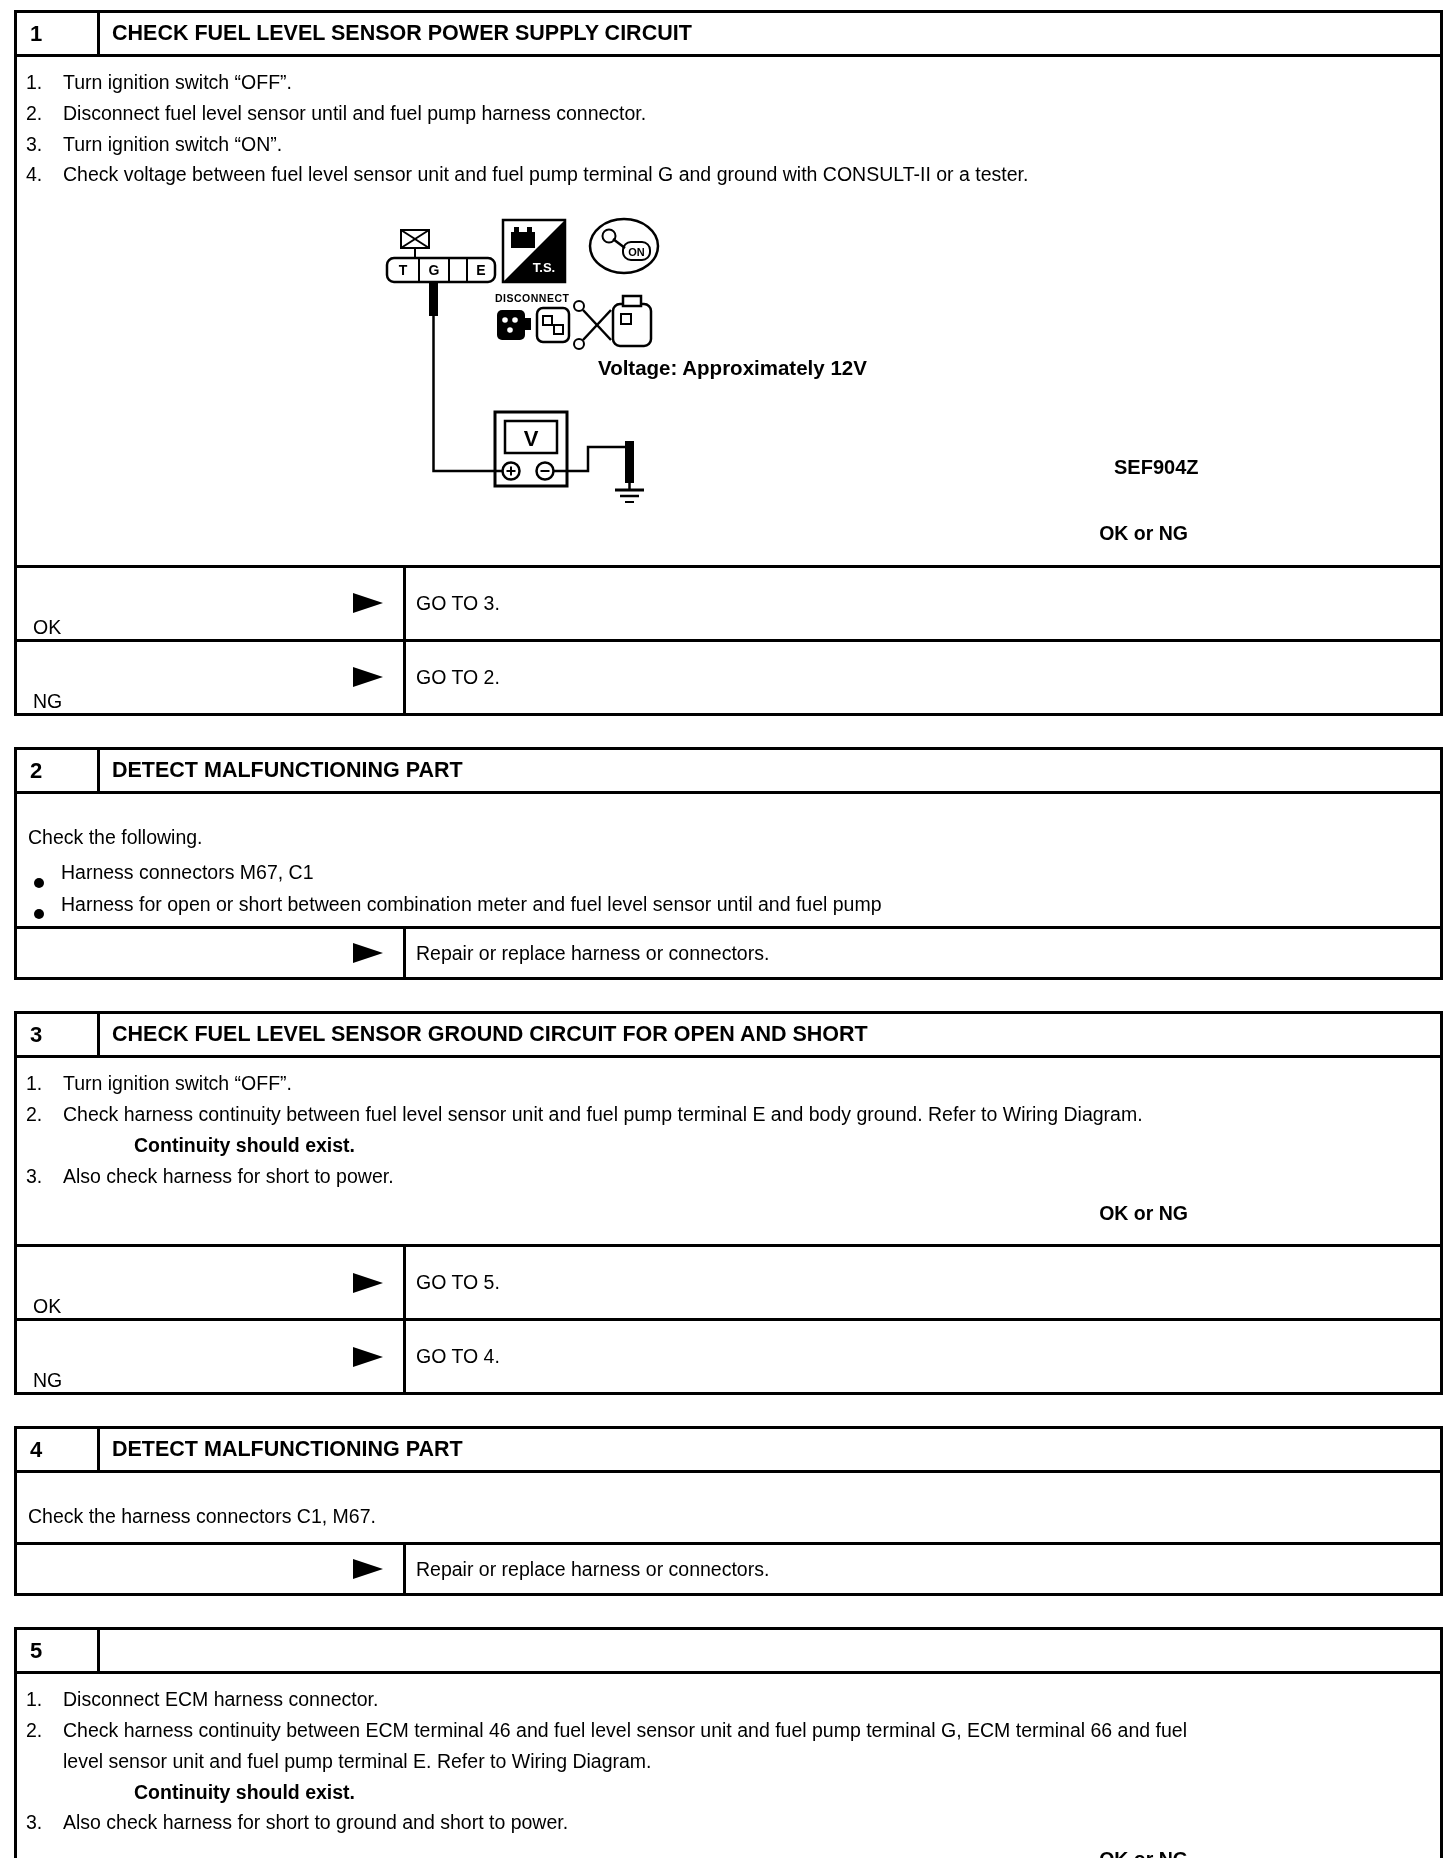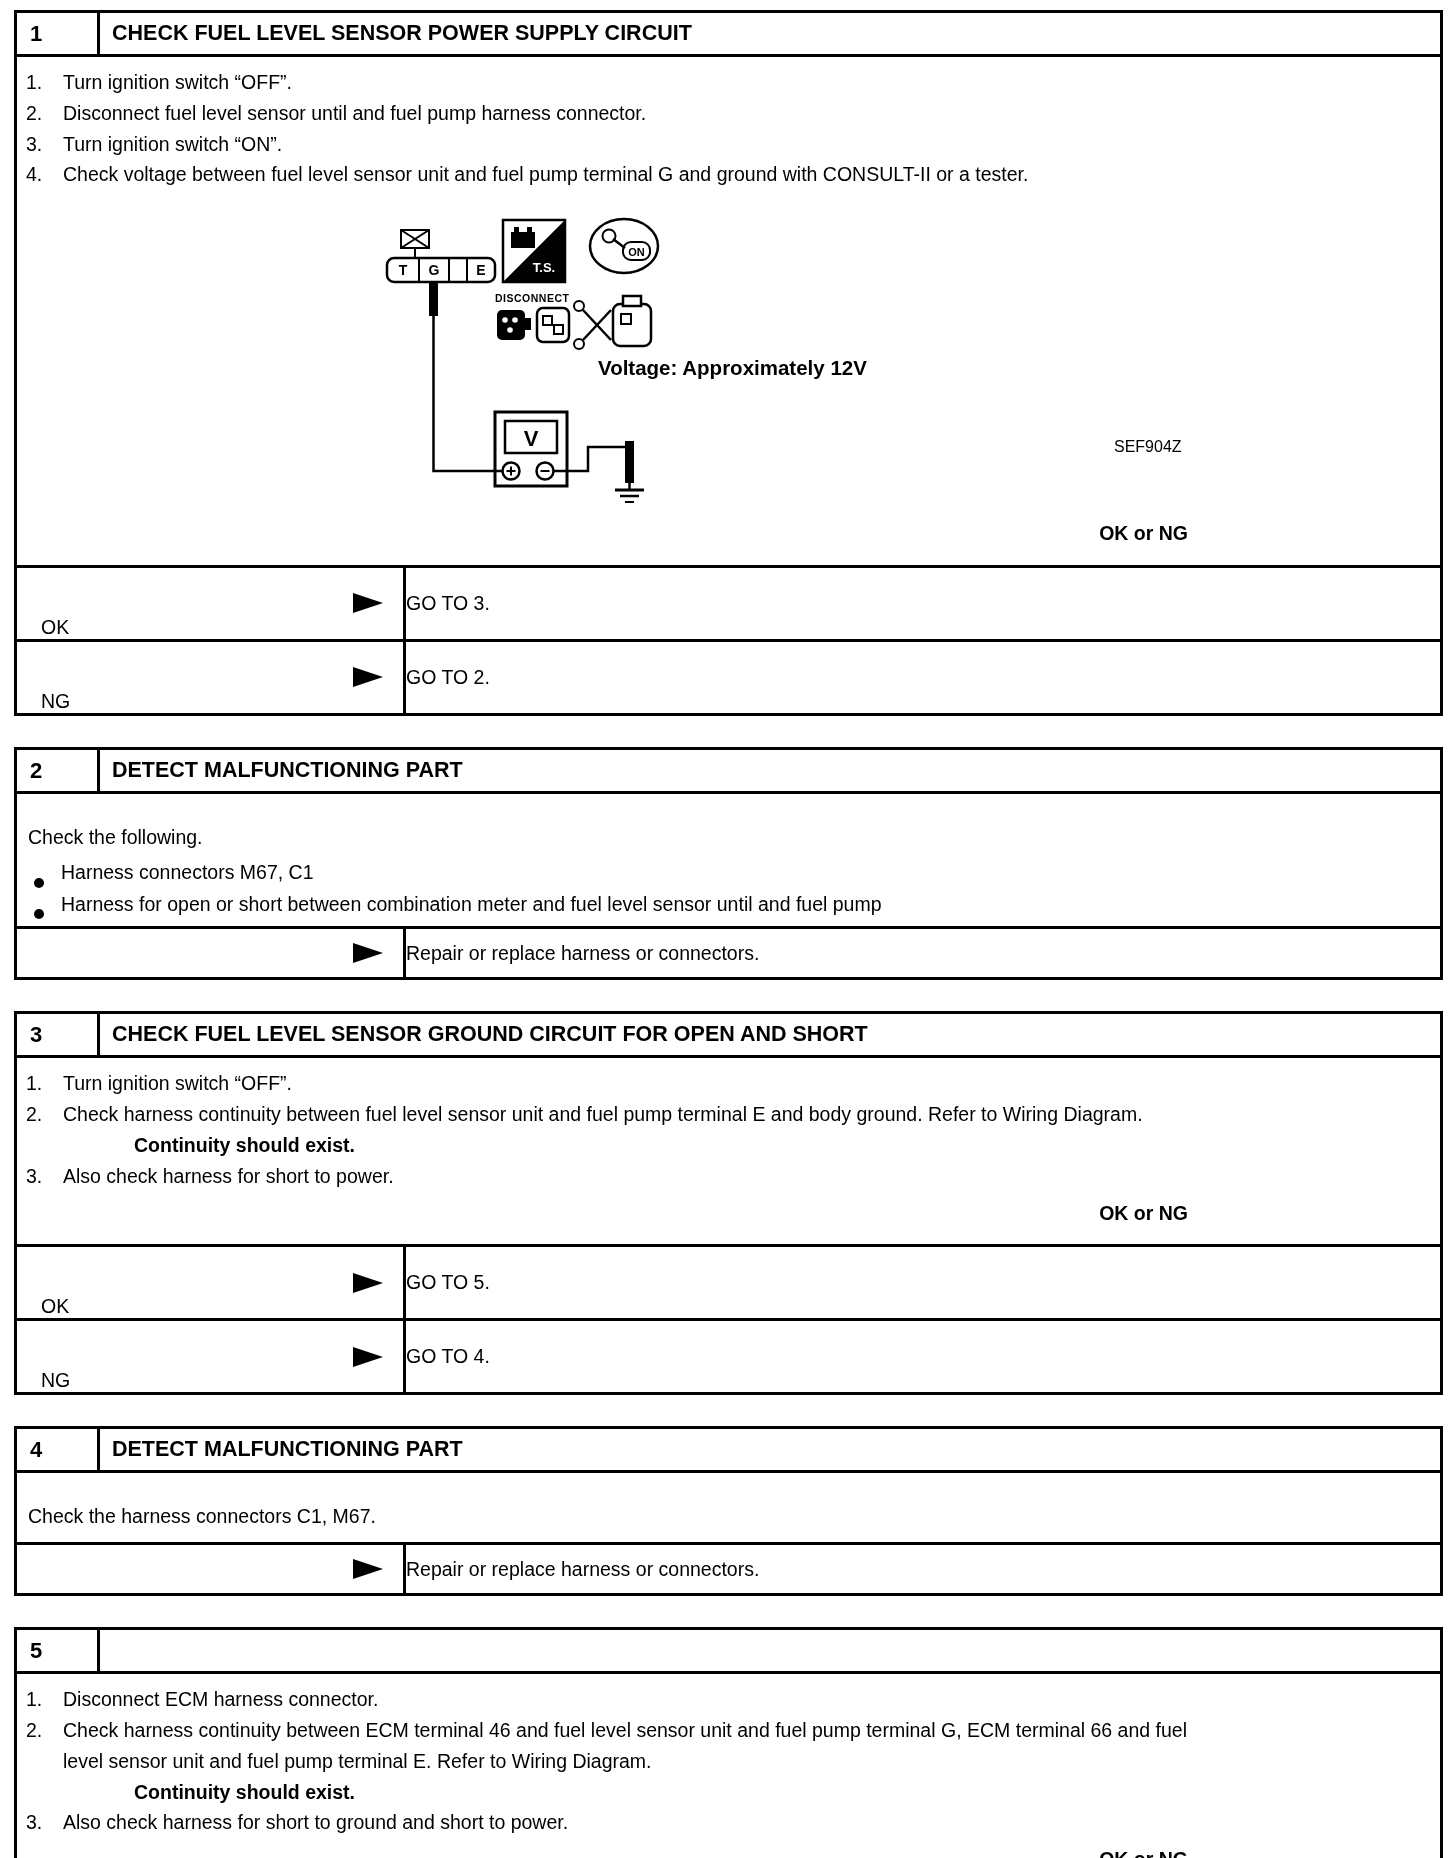--- a/index.html
+++ b/index.html
@@ -21,28 +21,28 @@
   .step { display: flex; }
   .step-num { flex: 0 0 37px; }
   .step-text { max-width: 1140px; }
   .step-note { font-weight: bold; margin-left: 108px; }
   .intro { margin: 18px 0 4px 2px; }
   .bullet { display: flex; align-items: flex-end; margin: 1px 0; }
   .bullet-dot { flex: 0 0 auto; width: 10px; height: 10px; border-radius: 50%; background: #000; margin: 10px 17px 0 8px; }
   .bullet-text { max-width: 1300px; }
   .okng { font-weight: bold; font-size: 19.5px; text-align: right; width: 83%; margin: 6px 0 10px; }
   .result-row { display: flex; align-items: stretch; border-top: 3px solid #000; min-height: 44px; font-size: 19.5px; }
-  .result-label { flex: 0 0 322px; display: flex; align-items: center; padding-left: 24px; margin-top: 48px; }
+  .result-label { flex: 0 0 322px; display: flex; align-items: center; padding-left: 16px; margin-top: 48px; }
   .result-arrow { flex: 0 0 64px; display: flex; align-items: center; }
   .result-arrow svg { display: block; margin-left: 14px; }
-  .result-action { flex: 1; border-left: 3px solid #000; display: flex; align-items: center; }
+  .result-action { flex: 1; border-left: 3px solid #000; display: flex; align-items: center; padding-left: 10px; }
   .figure { position: relative; height: 318px; margin-top: 4px; }
   .figure svg.diagram { position: absolute; left: 357px; top: 0; }
   .voltage-note { position: absolute; left: 572px; top: 158px; font-weight: bold; font-size: 20.5px; }
-  .figure-code { position: absolute; left: 1088px; top: 240px; font-size: 16px; }
+  .figure-code { position: absolute; left: 1088px; top: 258px; font-size: 20px; font-weight: bold; }
 </style>
 </head>
 <body>
 
 <section class="step-block">
   <header class="block-header">
     <div class="block-number">1</div>
     <div class="block-title">CHECK FUEL LEVEL SENSOR POWER SUPPLY CIRCUIT</div>
   </header>
   <div class="block-body">

